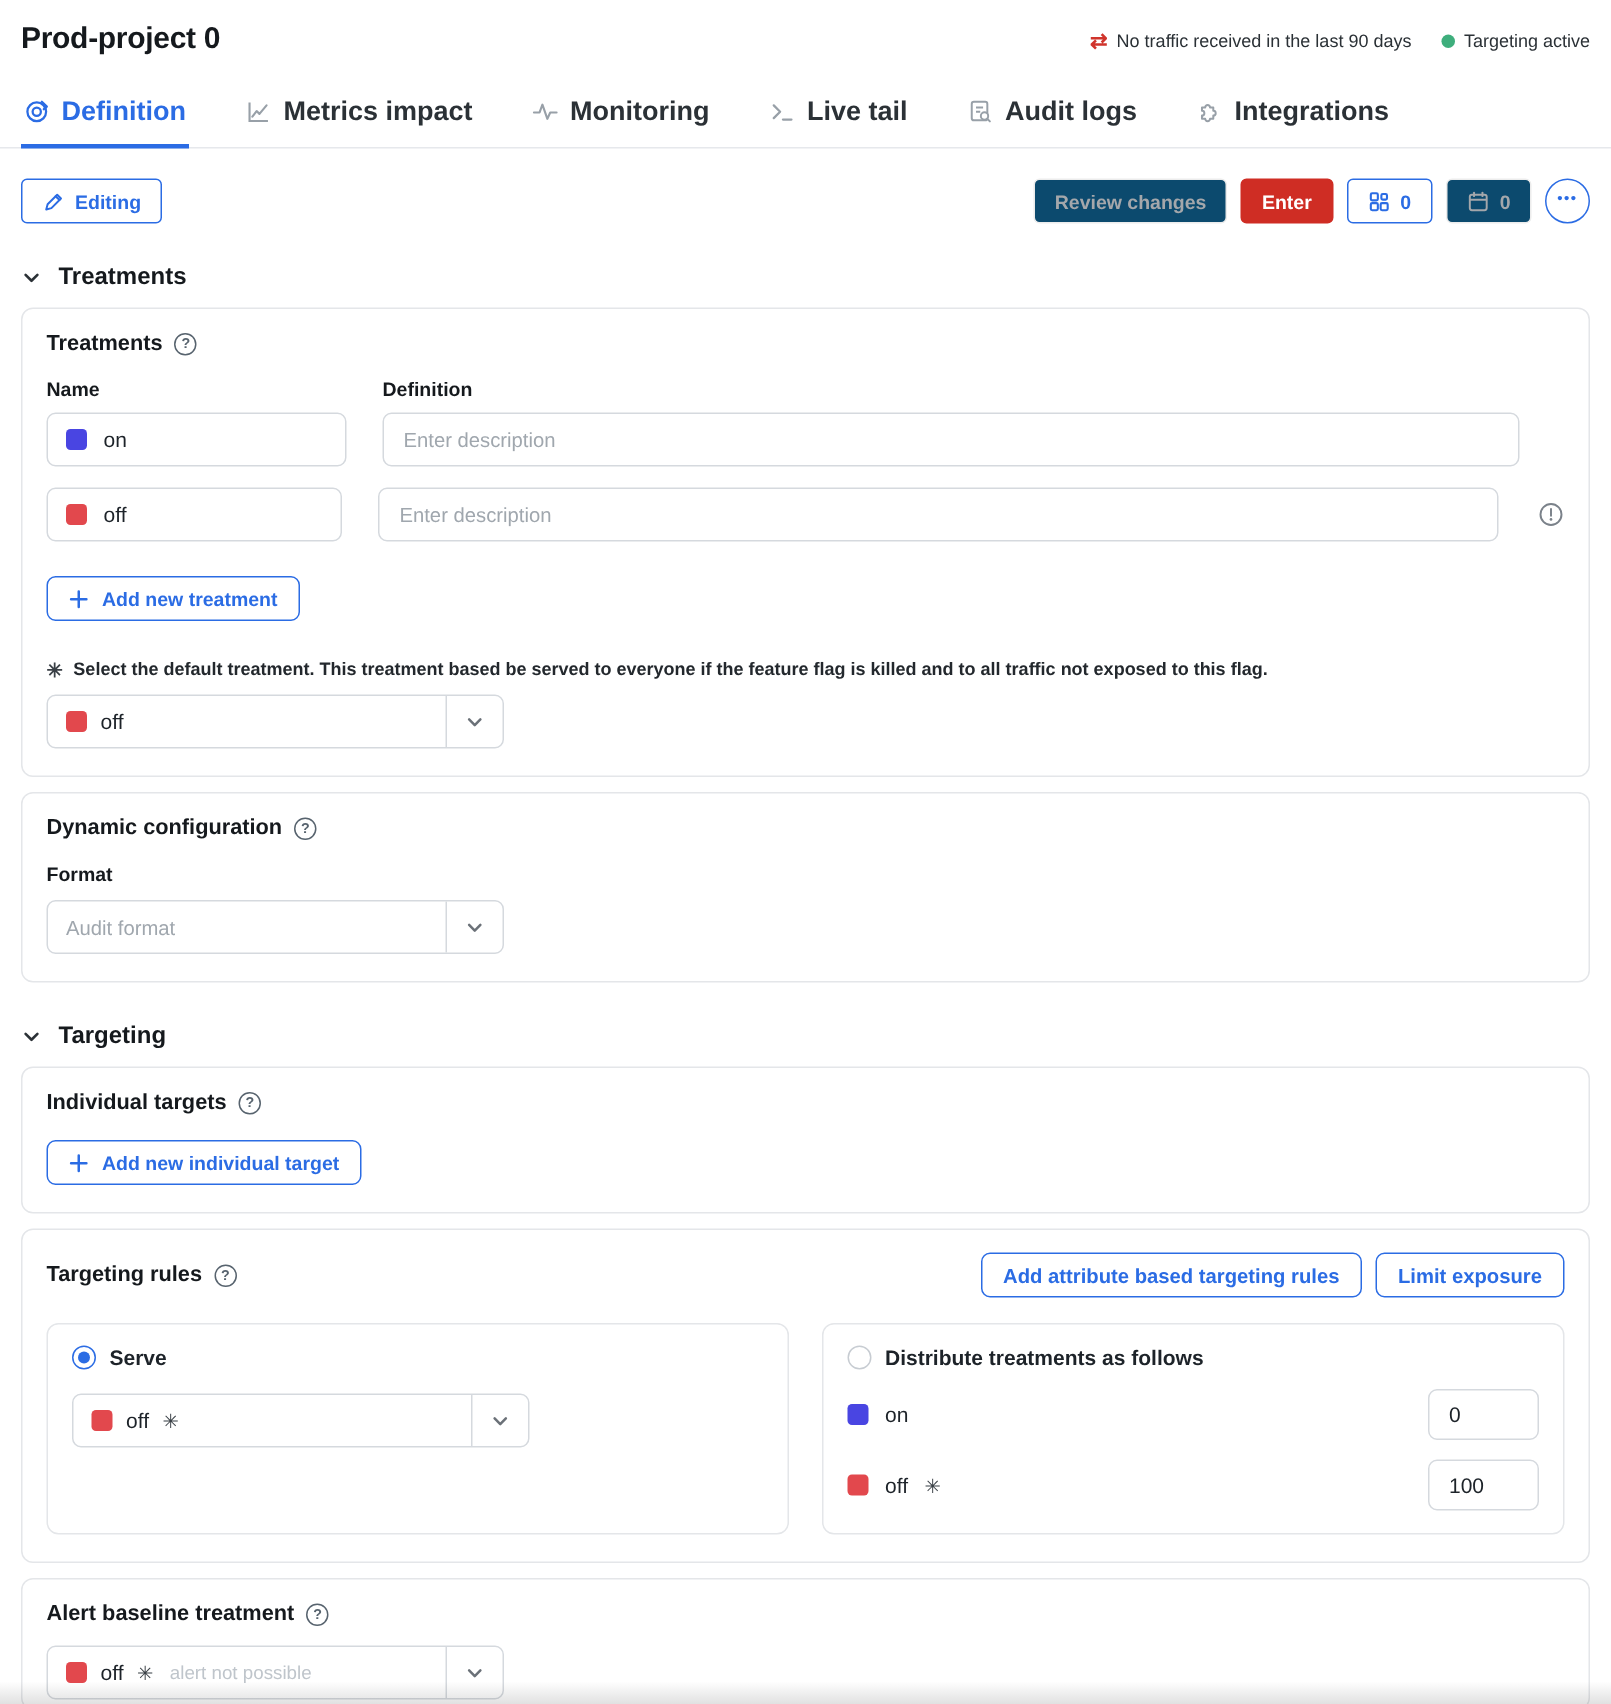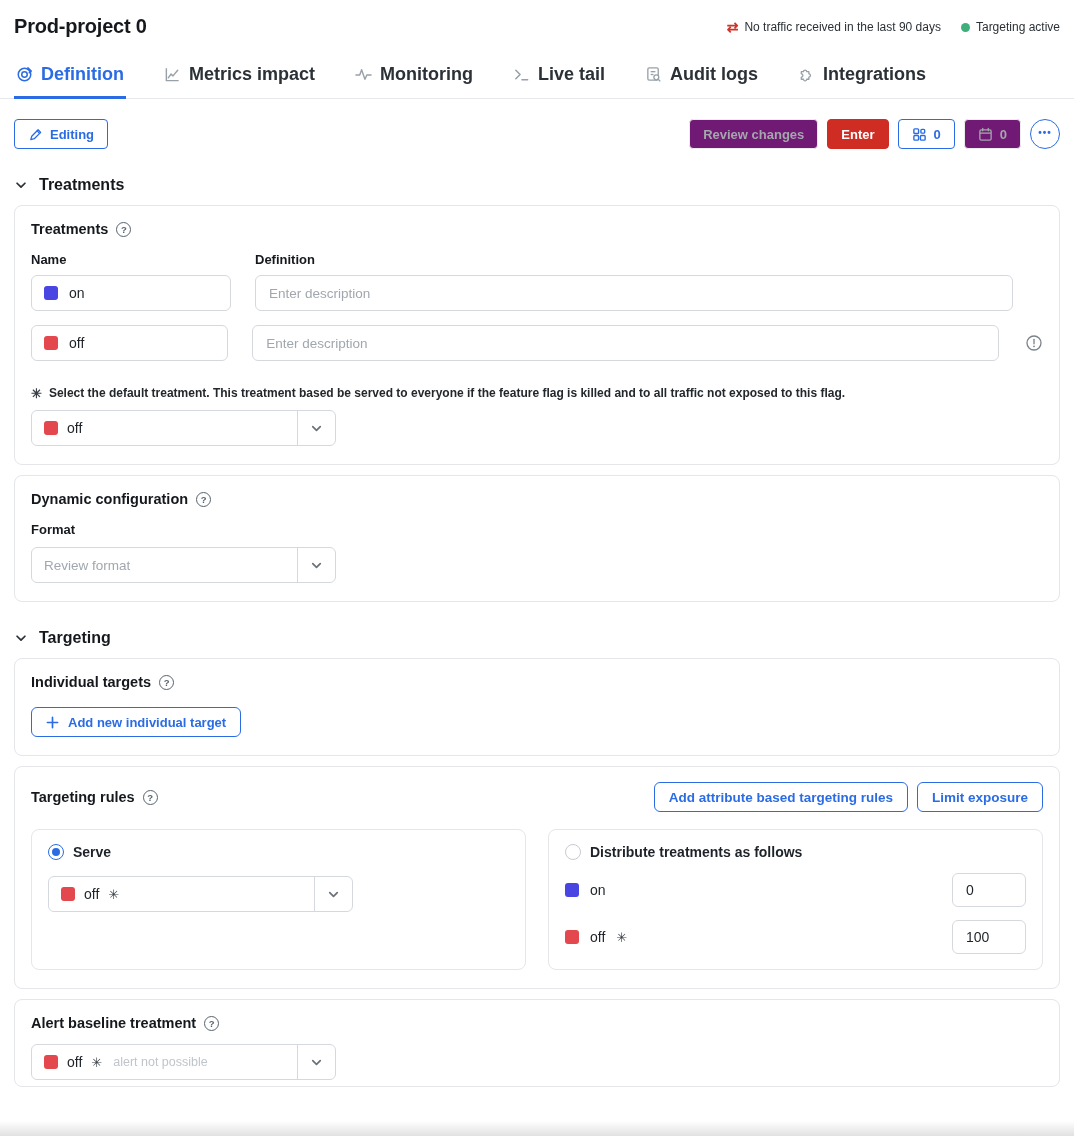--- a/index.html
+++ b/index.html
@@ -22,21 +22,21 @@
   .tab svg{color:#98a0a8;}
   .tab.active{color:#2b6ce4;border-bottom-color:#2b6ce4;}
   .tab.active svg{color:#2b6ce4;}
 
   
   .toolbar{display:flex;align-items:center;margin-top:20px;padding:0 14px;}
   .btn{display:inline-flex;align-items:center;justify-content:center;gap:7px;height:30px;
        border-radius:4px;font-family:inherit;font-size:13px;font-weight:600;cursor:pointer;
        border:1px solid transparent;background:#fff;padding:0 13px;box-sizing:border-box;}
   .btn.outline-blue{border-color:#2b6ce4;color:#2b6ce4;}
-  .btn.disabled{background:#701a75;color:#a4a7ab;border-color:#ececec;}
+  .btn.disabled{background:#0c4a6e;color:#a4a7ab;border-color:#ececec;}
   .btn.kill{background:#cf2d24;color:#fff;font-weight:700;border-color:#cf2d24;}
   .toolbar-right{margin-left:auto;display:flex;align-items:center;gap:9px;}
   .btn.count svg{display:block;}
   .btn.circle{width:30px;height:30px;border-radius:50%;padding:0;border-color:#2b6ce4;color:#2b6ce4;}
   .more-dots{font-size:10px;letter-spacing:1px;line-height:1;margin-top:-3px;font-weight:700;}
 
   
   .section-header{display:flex;align-items:center;gap:11px;margin:27px 0 11px 0;font-size:16px;font-weight:700;color:#15191d;}
   .card{border:1px solid #e4e6e9;border-radius:8px;background:#fff;padding:15px 16px 18px 16px;margin-bottom:10px;}
   .card-title{display:flex;align-items:center;gap:8px;font-size:14.5px;font-weight:700;color:#15191d;}
@@ -232,20 +232,26 @@
         <input class="desc-input" placeholder="Enter description" style="">
         <span class="warn">
           <svg width="18" height="18" viewBox="0 0 18 18" fill="none" stroke="currentColor" stroke-width="1.3">
             <circle cx="9" cy="9" r="7"></circle>
               <line x1="9" y1="5.3" x2="9" y2="9.8" stroke-linecap="round"></line>
               <circle cx="9" cy="12.3" r="0.9" fill="currentColor" stroke="none"></circle>
           </svg>
         </span>
       </div>
 
+      <button class="add-btn">
+        <svg width="13" height="13" viewBox="0 0 14 14" fill="none" stroke="currentColor" stroke-width="1.8" stroke-linecap="round">
+            <path d="M7 1.5 v11 M1.5 7 h11"></path>
+          </svg>
+        <span>Add new treatment</span>
+      </button>
 
       <div class="default-note">
         <span class="ast">✳</span>
         <span>Select the default treatment. This treatment based be served to everyone if the feature flag is killed and to all traffic not exposed to this flag.</span>
       </div>
 
       <div class="select">
         <span class="sq red"></span>
         <span class="select-text grow">off</span>
         <span class="select-right">
@@ -258,21 +264,21 @@
 
     <div class="card">
       <div class="card-title">
         <span>Dynamic configuration</span>
         <span class="help">
             <span>?</span>
           </span>
       </div>
       <div class="field-label" style="margin:15px 0 0 0;">Format</div>
       <div class="select">
-        <span class="select-placeholder grow">Review format</span>
+        <span class="select-placeholder grow">Audit format</span>
         <span class="select-right">
           <svg width="15" height="15" viewBox="0 0 16 16" fill="none" stroke="currentColor" stroke-width="1.8" stroke-linecap="round" stroke-linejoin="round">
               <path d="M4 6 l4 4 4-4"></path>
             </svg>
         </span>
       </div>
     </div>
 
     <div class="section-header">
       <svg width="14" height="14" viewBox="0 0 16 16" fill="none" stroke="#2b3136" stroke-width="2" stroke-linecap="round" stroke-linejoin="round">

